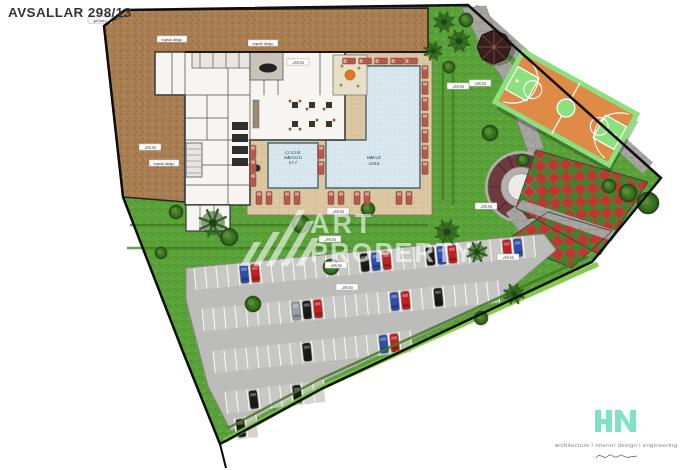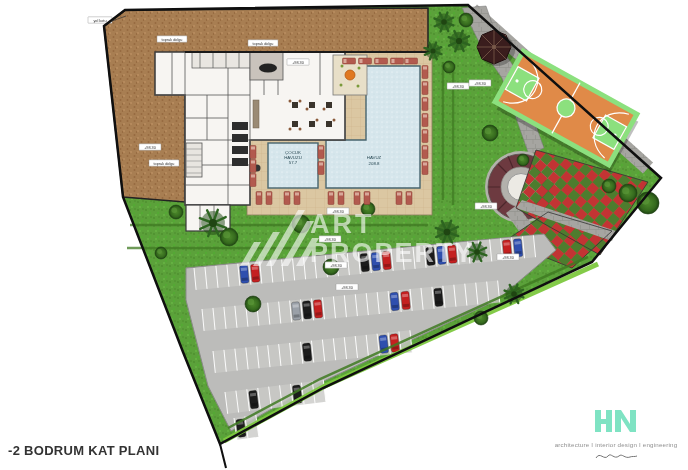--- a/index.html
+++ b/index.html
@@ -2197,21 +2197,21 @@
     </g>
     <text x="310" y="233" font-size="27" font-weight="bold" letter-spacing="3" fill="#ffffff">ART</text>
     <text x="310" y="262" font-size="27" font-weight="bold" letter-spacing="2" fill="#ffffff">PROPERTY</text>
   </g>
 
   <path fill="none" stroke="#0f0f0f" stroke-width="2.5" d="M104,26 L125,10 L468,5 L661,178 L592,262 L323,388 L220,444 L183,352 L123,197 Z"></path>
   <path d="M220,444 L226,468" stroke="#0f0f0f" stroke-width="2" fill="none"></path>
   <path d="M112,21 L126,16" stroke="#333" stroke-width="0.7" fill="none"></path>
 </svg>
 
-<div class="cap">-2 BODRUM KAT PLANI</div>
+<div class="ttl">AVSALLAR 298/13</div>
 
 <div class="brand">
   <svg class="logo" width="52" height="30" viewBox="0 0 46 30">
     <path d="M2,4 h6 v9 h5 v-9 h6 v22 h-6 v-8 h-5 v8 h-6 z" fill="#7fe3c3"></path>
     <path d="M22,4 h6 l9,14 v-14 h6 v22 h-6 l-9,-14 v14 h-6 z" fill="#7fe3c3"></path>
   </svg>
   <div class="tag">architecture I interior design I engineering</div>
   <svg class="sig" width="44" height="14" viewBox="0 0 44 14">
     <path d="M2,9 C6,2 10,12 14,7 C17,3 20,11 25,7 C28,4 31,10 36,8 C38,7 41,8 43,7" stroke="#666" stroke-width="0.9" fill="none"></path>
   </svg>

